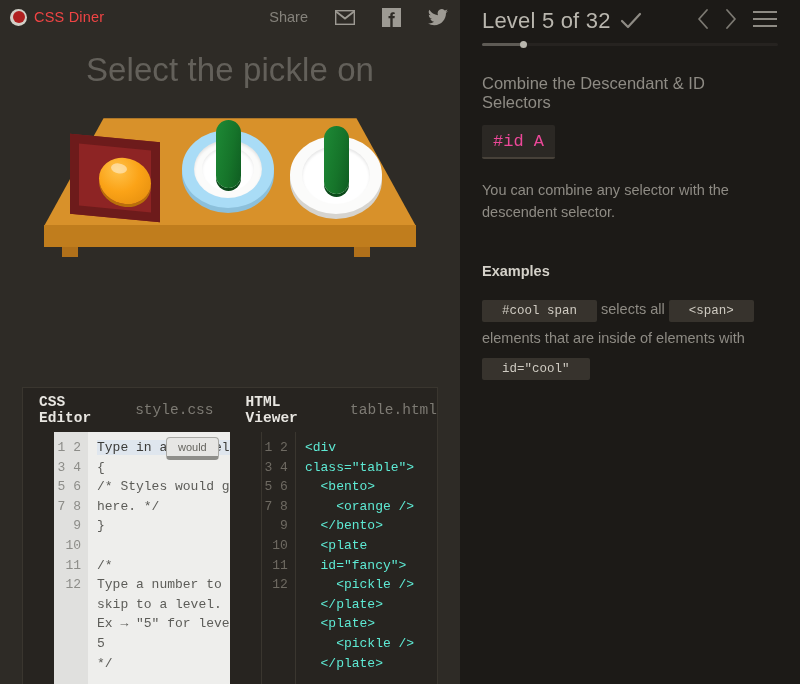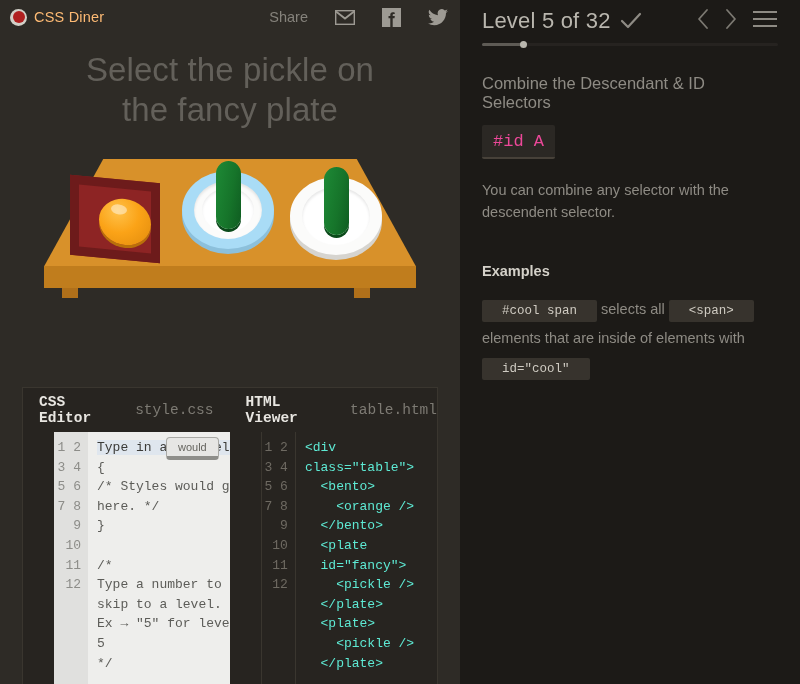--- a/index.html
+++ b/index.html
@@ -27,21 +27,21 @@
   .logo-mark {
     width: 17px; height: 17px; border-radius: 50%;
     background: #d2d0c8;
     display: flex; align-items: center; justify-content: center;
   }
   .logo-mark i {
     width: 12px; height: 12px; border-radius: 50%;
     background: #b02020; display: block;
   }
   .logo-text {
-    color: #fdba74; font-size: 14.5px; letter-spacing: .2px;
+    color: #ef4444; font-size: 14.5px; letter-spacing: .2px;
   }
   .share-wrap { margin-left: auto; display: flex; align-items: center; gap: 27px; }
   .share-label { color: #85827b; font-size: 14.5px; }
   .ic { display: block; }
   .ic svg { display: block; }
 
   .puzzle-title {
     color: #63605a;
     font-size: 33px;
     font-weight: 400;
@@ -277,21 +277,20 @@
         <span class="ic">
           <svg width="20" height="17" viewBox="0 0 20 17">
               <path d="M20 2.1c-.74.33-1.53.55-2.36.65a4.1 4.1 0 0 0 1.8-2.27c-.79.47-1.67.81-2.6 1A4.1 4.1 0 0 0 9.8 5.22c0 .32.04.63.1.93A11.65 11.65 0 0 1 1.39.75 4.1 4.1 0 0 0 2.66 6.2c-.67-.02-1.3-.2-1.85-.5v.05a4.1 4.1 0 0 0 3.29 4.02c-.33.09-.68.14-1.04.14-.25 0-.5-.03-.74-.07a4.1 4.1 0 0 0 3.83 2.85A8.23 8.23 0 0 1 0 14.38 11.62 11.62 0 0 0 6.29 16.2c7.55 0 11.68-6.25 11.68-11.67l-.01-.53A8.3 8.3 0 0 0 20 2.1z" fill="#9d9a93"></path>
             </svg>
         </span>
       </div>
     </div>
 
     <div class="puzzle-title">
       <div>Select the pickle on</div>
-      <div>the fancy plate</div>
     </div>
 
     <div class="scene">
       <div class="table-wrap">
         <div class="table-top"></div>
         <div class="table-edge"></div>
         <div class="leg l"></div>
         <div class="leg r"></div>
 
         <div class="bento">

